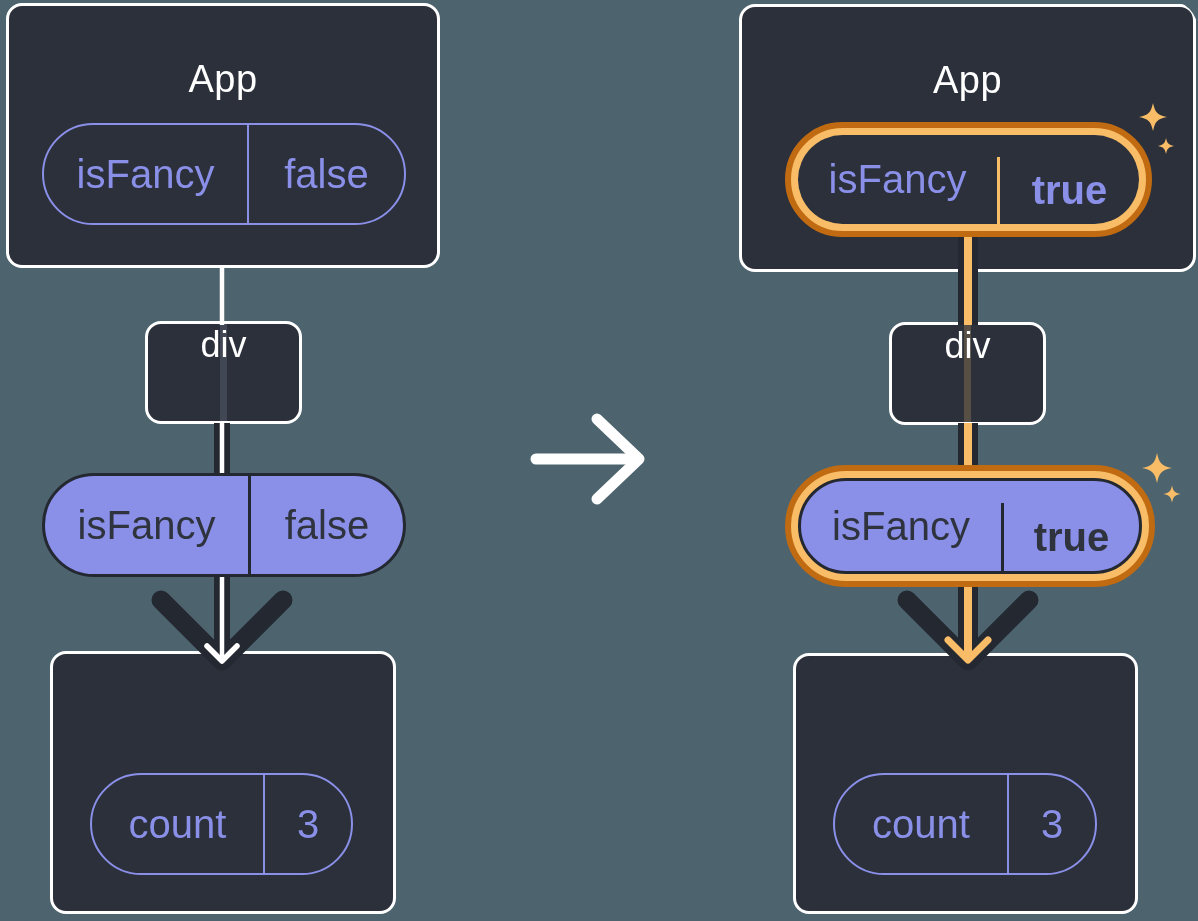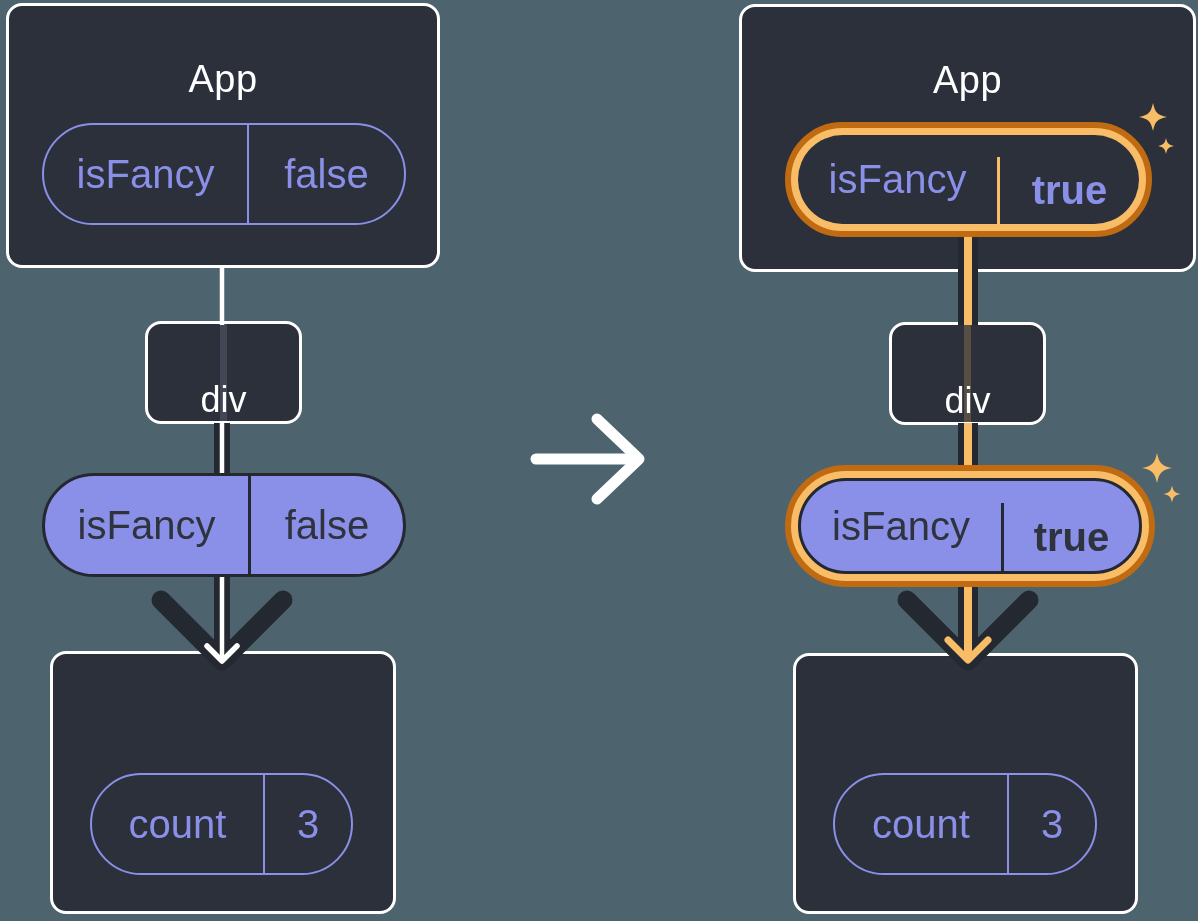--- a/index.html
+++ b/index.html
@@ -7,31 +7,31 @@
     --card:#2b303b;
     --purple:#8a8fe8;
     --line-dark:#232831;
     --orange-dark:#c06a12;
     --orange-light:#f8bd66;
     --dark-text:#2e333d;
   }
   html,body{margin:0;padding:0;background:var(--bg);}
   #stage{
     position:relative;width:1198px;height:921px;background:var(--bg);
-    font-family:"Liberation Sans","DejaVu Sans",sans-serif;overflow:hidden;
+    font-family:"Liberation Sans","DejaVu Sans",sans-serif;overflow:hidden;border-radius:30px;
   }
   .card{
     position:absolute;background:var(--card);
     border:3px solid #fff;border-radius:16px;box-sizing:border-box;
   }
   .card-title{
     position:absolute;left:0;right:0;text-align:center;
     color:#fff;font-size:38px;font-weight:500;letter-spacing:0.5px;
   }
-  .div-card{display:flex;align-items:flex-end;justify-content:center;overflow:hidden;}
+  .div-card{display:flex;align-items:flex-start;justify-content:center;overflow:hidden;}
   .div-label{color:#fff;font-size:36px;font-weight:500;position:relative;z-index:2;}
   .thru-stripe{position:absolute;top:0;bottom:0;left:50%;width:7px;margin-left:-3.5px;z-index:1;}
   .stripe-white{background:rgba(182,192,226,0.16);}
   .stripe-orange{background:rgba(248,189,102,0.22);}
 
   .pill{
     position:absolute;display:flex;box-sizing:border-box;border-radius:999px;
     font-size:40px;font-weight:500;z-index:10;
   }
   .pill .cell{display:flex;align-items:center;justify-content:center;box-sizing:border-box;}

